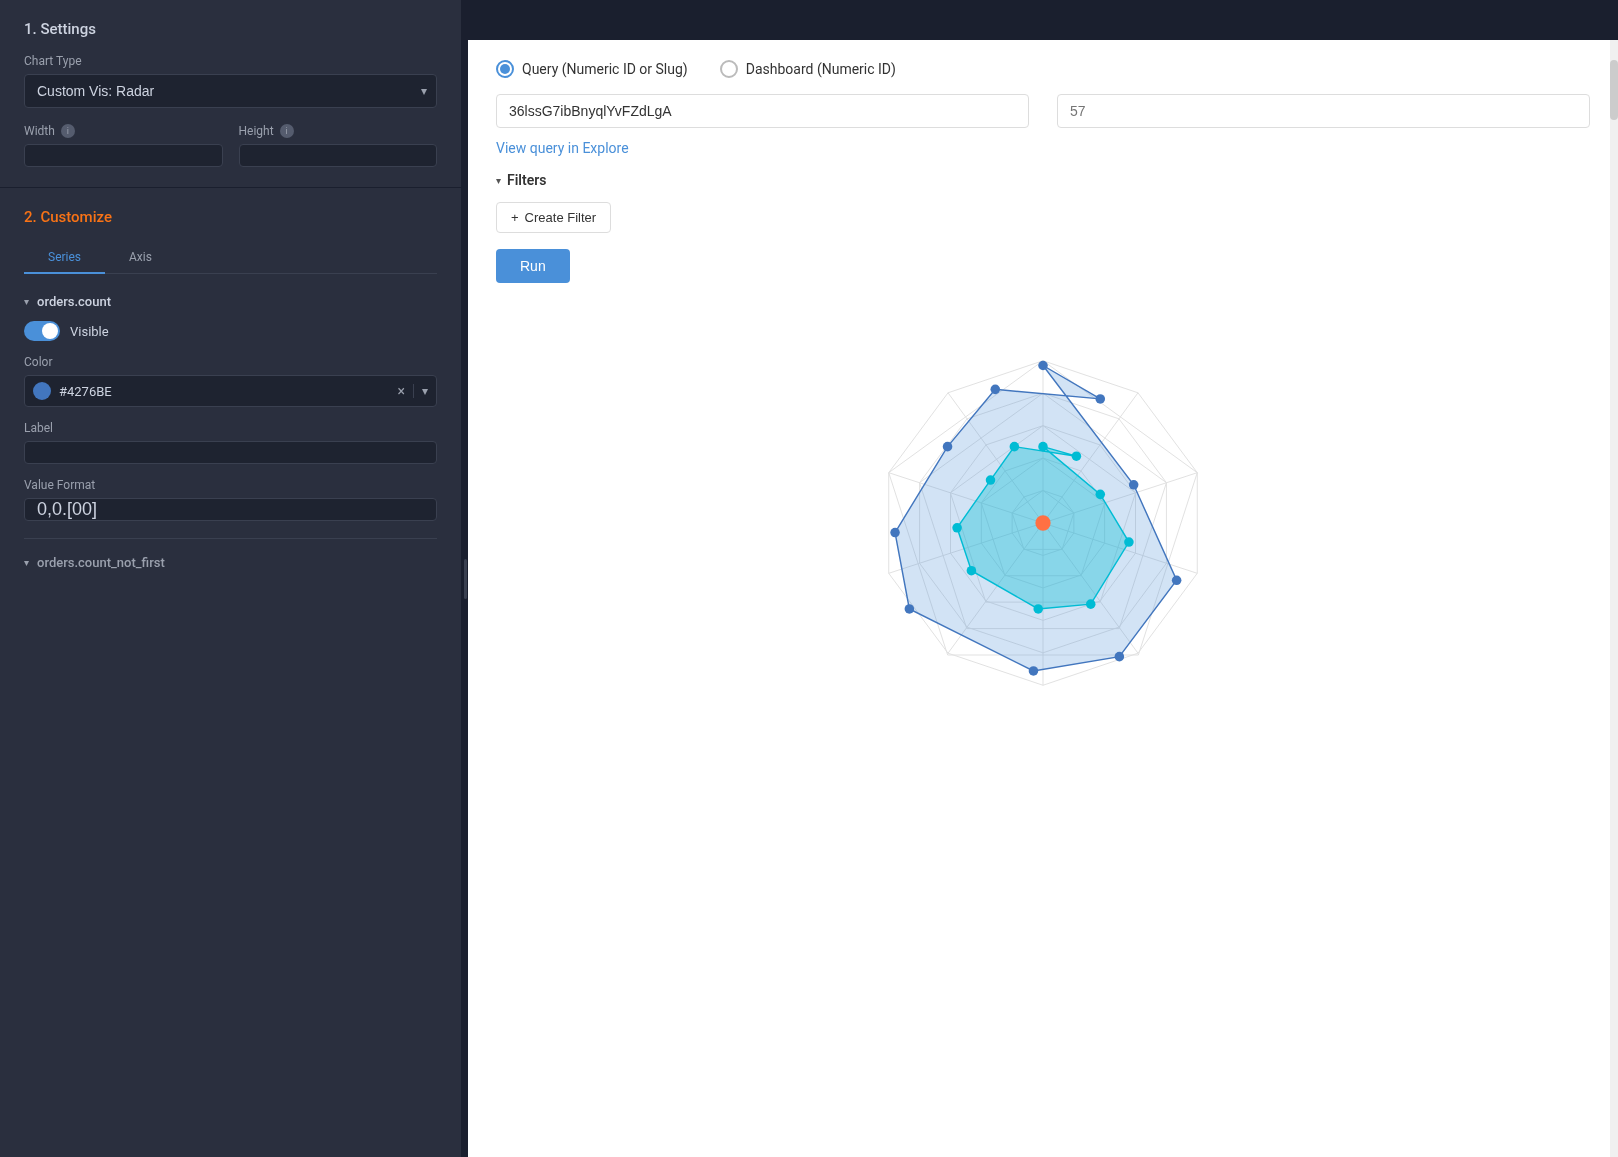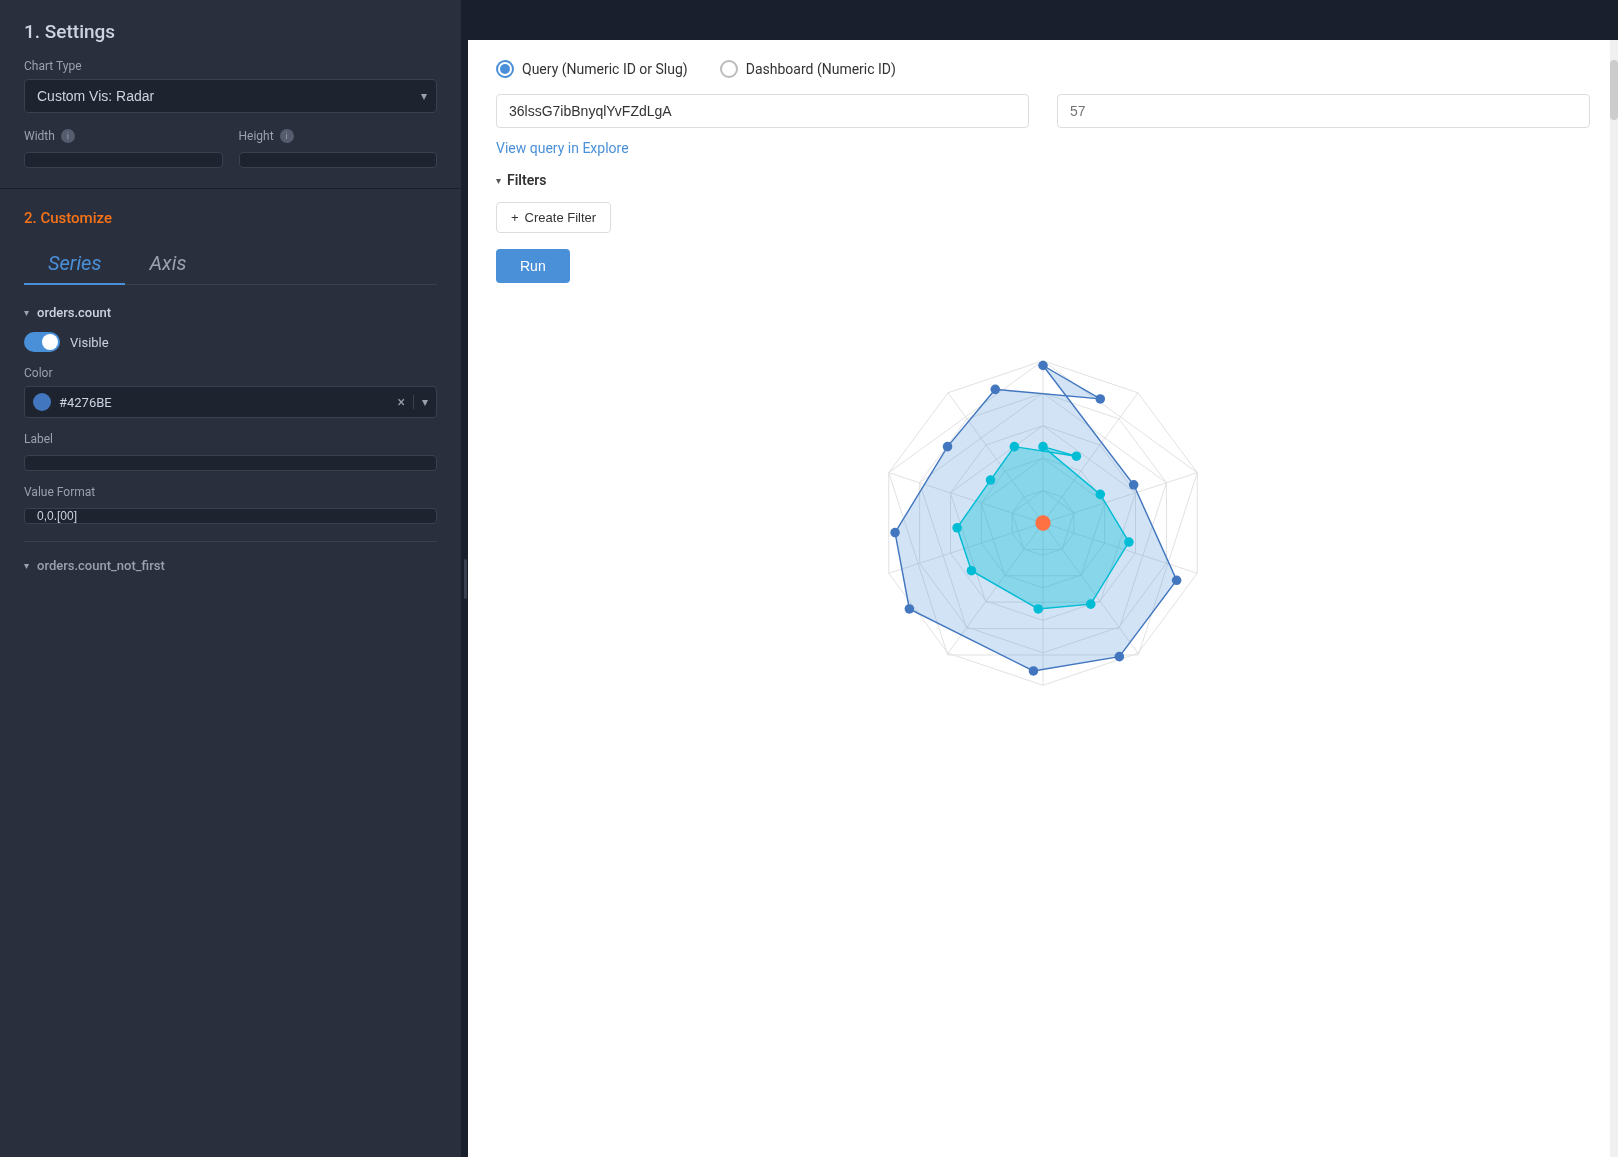--- a/index.html
+++ b/index.html
@@ -22,21 +22,21 @@
       border-right: 1px solid #1a1f2e;
     }
 
     .section {
       padding: 20px 24px;
       border-bottom: 1px solid #1a1f2e;
     }
 
     .section-title {
       color: #cdd3e0;
-      font-size: 19px;
+      font-size: 15px;
       font-weight: 500;
       margin-bottom: 16px;
     }
 
     .field-label {
       color: #9aa0ad;
       font-size: 12px;
       margin-bottom: 6px;
       display: flex;
       align-items: center;
@@ -91,21 +91,21 @@
       flex: 1;
     }
 
     .text-input {
       width: 100%;
       background: #1e2330;
       border: 1px solid #3a4050;
       border-radius: 4px;
       color: #cdd3e0;
       padding: 0 12px;
-      font-size: 12px;
+      font-size: 18px;
     }
 
     
     .customize-section {
       padding: 20px 24px;
       flex: 1;
     }
 
     .customize-title {
       color: #f97316;
@@ -116,25 +116,24 @@
 
     .tabs {
       display: flex;
       border-bottom: 1px solid #3a4050;
       margin-bottom: 20px;
     }
 
     .tab {
       padding: 8px 24px;
       cursor: pointer;
-      font-size: 20px;
+      font-size: 12px;
       color: #9aa0ad;
       border-bottom: 2px solid transparent;
       margin-bottom: -1px;
-      font-style: italic;
     }
 
     .tab.active {
       color: #4a90d9;
       border-bottom-color: #4a90d9;
     }
 
     
     .series-item {
       margin-bottom: 16px;

